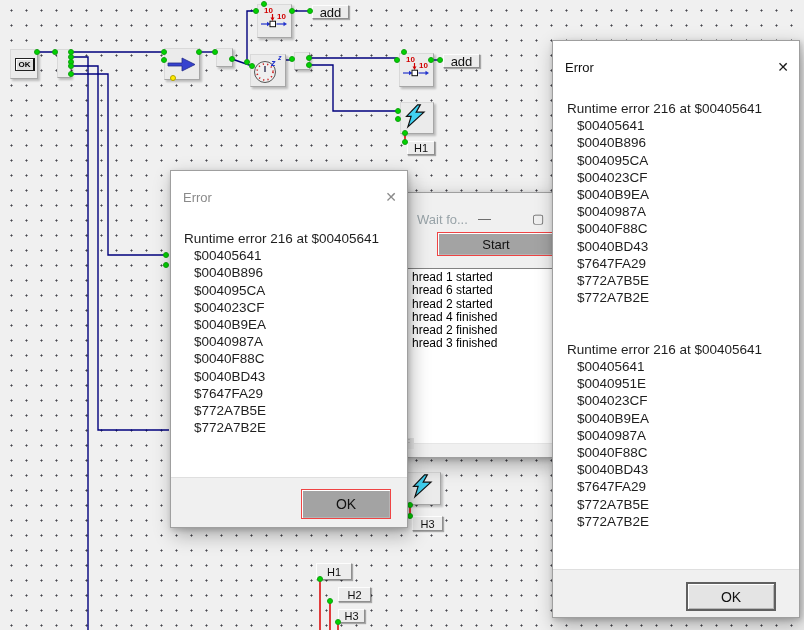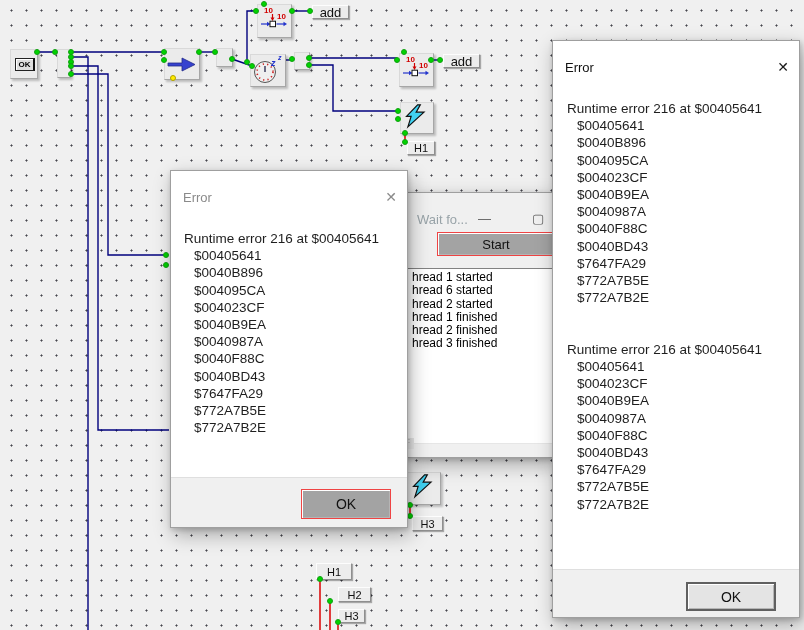--- a/index.html
+++ b/index.html
@@ -200,21 +200,21 @@
     <div class="titlebar">
       <span class="title-text">Wait fo...</span>
       <span class="cap-glyph" style="left:73px;">—</span>
       <span class="cap-glyph" style="left:127px;">▢</span>
     </div>
     <div class="btn" style="left:32px;top:39px;width:118px;height:24px;font-size:13px;">Start</div>
     <div class="listbox">
         <div>hread 1 started</div>
         <div>hread 6 started</div>
         <div>hread 2 started</div>
-        <div>hread 1 finished</div>
+        <div>hread 4 finished</div>
         <div>hread 2 finished</div>
         <div>hread 3 finished</div>
       </div>
     <div class="grip">::</div>
   </div>
 
   <div class="window dialog" style="left:170px;top:170px;width:238px;height:358px;z-index:30;">
     <div class="titlebar">
       <span class="title-text" style="color:var(--title-inactive,#8a8a8a);">Error</span>
       <span class="close-x" style="color:var(--title-inactive,#8a8a8a);">✕</span>
@@ -256,20 +256,21 @@
           <div>$0040F88C</div>
           <div>$0040BD43</div>
           <div>$7647FA29</div>
           <div>$772A7B5E</div>
           <div>$772A7B2E</div>
         </div>
       <div style="height:34.4px;"></div>
       <div>Runtime error 216 at $00405641</div>
       <div class="addr">
           <div>$00405641</div>
+          <div>$0040951E</div>
           <div>$004023CF</div>
           <div>$0040B9EA</div>
           <div>$0040987A</div>
           <div>$0040F88C</div>
           <div>$0040BD43</div>
           <div>$7647FA29</div>
           <div>$772A7B5E</div>
           <div>$772A7B2E</div>
         </div>
     </div>

